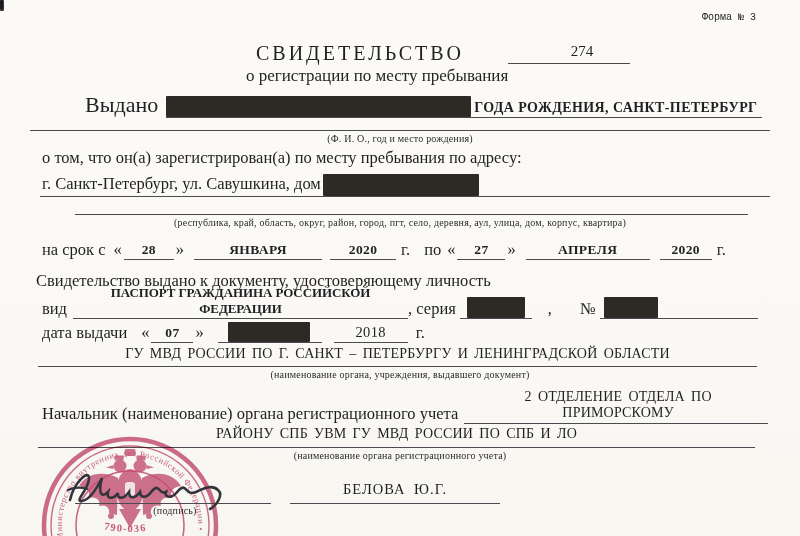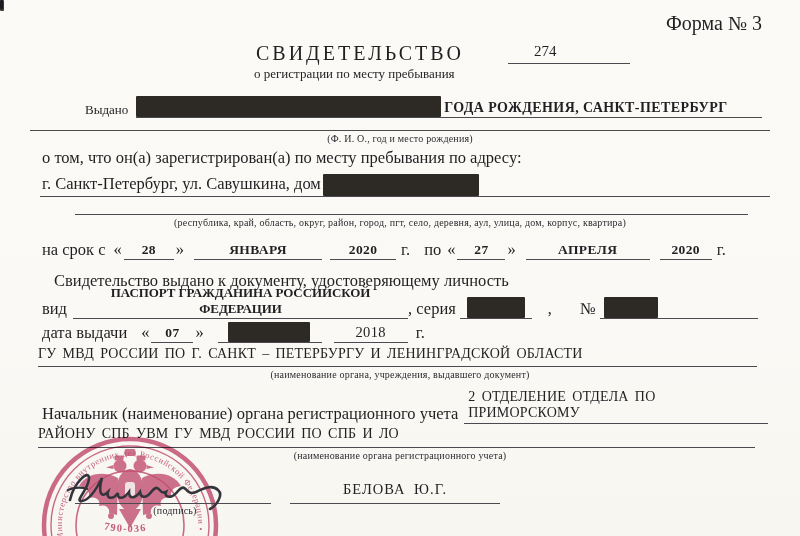--- a/index.html
+++ b/index.html
@@ -3,47 +3,47 @@
 <meta charset="utf-8">
 <style>
   html,body{margin:0;padding:0;background:#9a9a9a;}
   .paper{
     position:relative;width:800px;height:536px;overflow:hidden;
     background:linear-gradient(180deg,#fbfaf7 0%,#faf9f5 60%,#f7f6f1 100%);
     font-family:"Liberation Serif","DejaVu Serif",serif;
     color:#201f22;
   }
   .abs{position:absolute;}
-  .rule{border-bottom:1.6px solid #4a4a50;}
+  .rule{border-bottom:1.6px solid #4a4a50;text-align:center;}
   .caption{font-size:10px;color:#2b2b30;letter-spacing:.2px;text-align:center;}
   .redact{background:#2d2a26;border-radius:1px;}
   .row{display:flex;align-items:flex-end;}
   .blank{display:inline-block;border-bottom:1.6px solid #4a4a50;text-align:center;
          font-weight:bold;font-size:13.5px;letter-spacing:.4px;padding-bottom:1px;}
   .lbl{font-size:16.5px;}
   .caps{font-size:14px;word-spacing:2.5px;letter-spacing:.2px;}
   .speck{position:absolute;background:#18181a;opacity:.85;border-radius:1px;}
   svg text{font-family:"Liberation Serif","DejaVu Serif",serif;}
 </style>
 </head>
 <body>
 
 <div class="paper">
 
   <div class="speck" style="left:0;top:9;width:3px;height:9px;"></div>
   <div class="speck" style="left:0;top:34;width:4px;height:11px;"></div>
 
-  <div class="abs" style="top:12px;right:38px;font-size:20px;">Форма № 3</div>
+  <div class="abs" style="top:12px;right:44px;font-size:10px;font-family:Liberation Mono, monospace;">Форма № 3</div>
 
   <div class="abs" style="left:256px;top:42px;font-size:20px;letter-spacing:3px;">СВИДЕТЕЛЬСТВО</div>
   <div class="abs rule" style="left:508px;top:43px;width:96px;height:20px;font-size:15px;padding-left:26px;">274</div>
-  <div class="abs" style="left:254px;top:66px;font-size:13px;">о регистрации по месту пребывания</div>
+  <div class="abs" style="left:246px;top:66px;font-size:17px;">о регистрации по месту пребывания</div>
 
   <div class="abs row" style="left:85px;top:94px;width:677px;height:24px;">
-    <span class="lbl" style="font-size:13px;margin-right:8px;">Выдано</span>
+    <span class="lbl" style="font-size:22px;margin-right:8px;">Выдано</span>
     <span class="row rule" style="flex:1;height:24px;align-items:flex-end;">
       <span class="redact" style="width:305px;height:21px;"></span>
       <span style="font-weight:bold;font-size:14px;letter-spacing:.4px;margin-left:3px;padding-bottom:1px;">ГОДА РОЖДЕНИЯ, САНКТ-ПЕТЕРБУРГ</span>
     </span>
   </div>
   <div class="abs rule" style="left:30px;top:112px;width:740px;height:18px;"></div>
   <div class="abs caption" style="left:0;right:0;top:133px;">(Ф. И. О., год и место рождения)</div>
 
   <div class="abs row rule" style="left:40px;top:170px;width:730px;height:26px;">
     <span class="lbl" style="padding-bottom:2px;padding-left:2px;">г. Санкт-Петербург, ул. Савушкина, дом</span>
@@ -64,21 +64,21 @@
     <span style="margin-left:5px;">г.</span>
     <span style="margin-left:14px;">по</span>
     <span style="margin-left:6px;">«</span>
     <span class="blank" style="width:48px;margin-left:2px;">27</span>
     <span style="margin-left:2px;">»</span>
     <span class="blank" style="width:124px;margin-left:10px;margin-top:44px;">АПРЕЛЯ</span>
     <span class="blank" style="width:52px;margin-left:10px;">2020</span>
     <span style="margin-left:5px;">г.</span>
   </div>
 
-  <div class="abs lbl" style="left:54px;top:271px;font-family:Liberation Serif, serif;">Свидетельство выдано к документу, удостоверяющему личность</div>
+  <div class="abs lbl" style="left:36px;top:271px;font-family:Liberation Serif, serif;">Свидетельство выдано к документу, удостоверяющему личность</div>
 
   <div class="abs row" style="left:42px;top:294px;width:716px;height:25px;font-size:16.5px;">
     <span>вид</span>
     <span class="blank" style="width:335px;margin-left:6px;font-size:13px;letter-spacing:-.1px;">ПАСПОРТ ГРАЖДАНИНА РОССИЙСКОЙ ФЕДЕРАЦИИ</span>
     <span>, серия</span>
     <span class="rule row" style="width:72px;height:25px;margin-left:4px;align-items:flex-end;">
       <span class="redact" style="width:58px;height:21px;margin-left:7px;"></span>
     </span>
     <span style="margin-left:16px;">,</span>
     <span style="margin-left:28px;">№</span>

